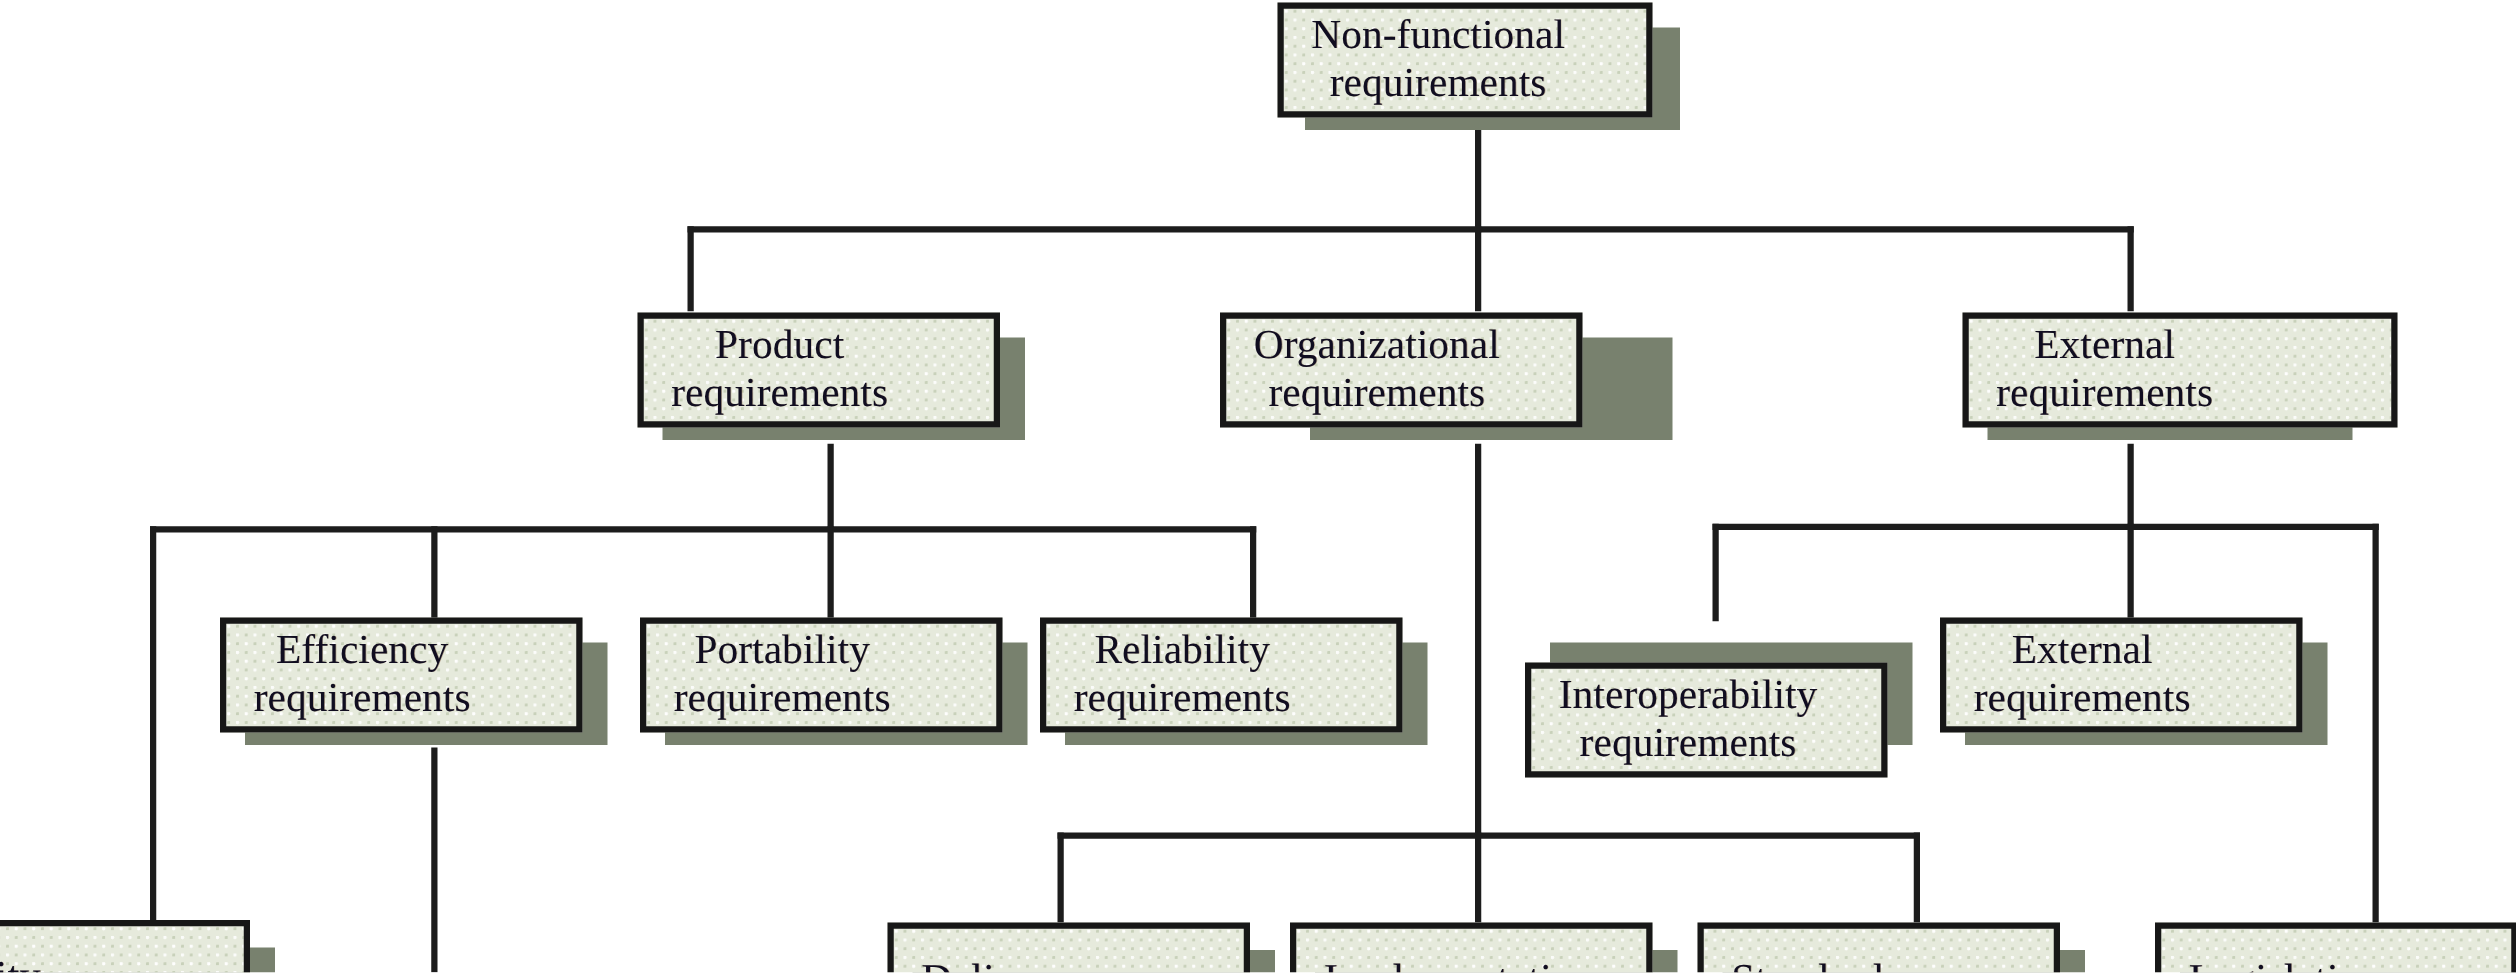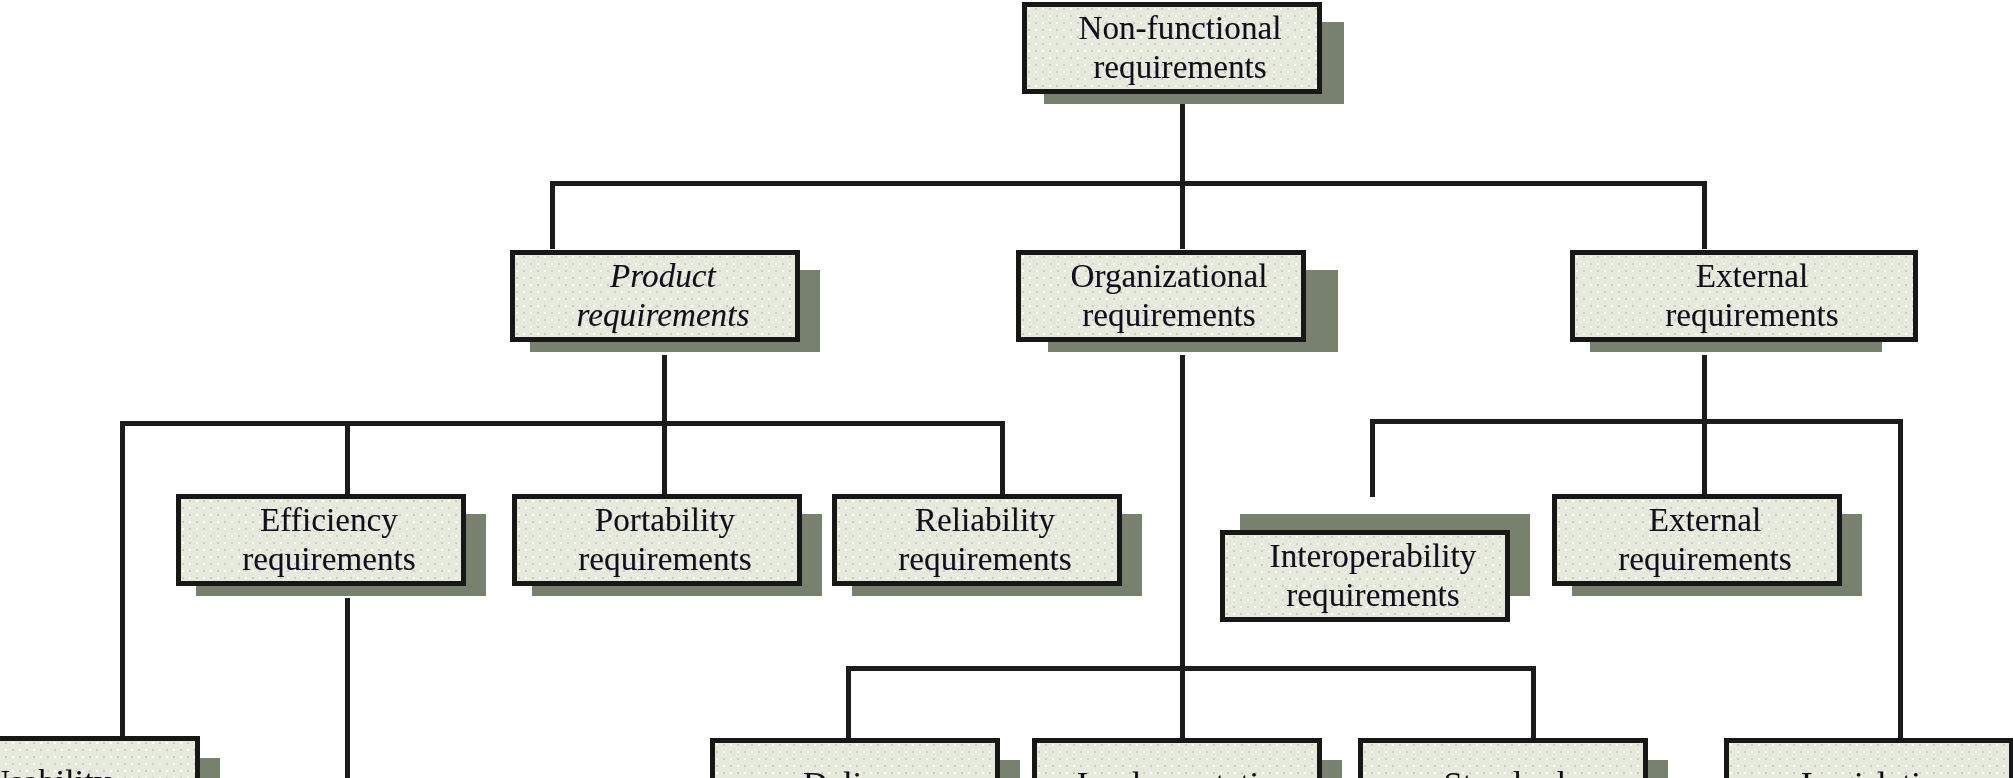--- a/index.html
+++ b/index.html
@@ -34,21 +34,21 @@
     border: 5px solid #171717;
     background-color: #e6eadc;
     background-image:
       radial-gradient(circle at 2px 2px, rgba(255,255,255,0.95) 1.3px, rgba(0,0,0,0) 1.6px),
       radial-gradient(circle at 9px 9px, rgba(255,255,255,0.85) 1.3px, rgba(0,0,0,0) 1.6px),
       radial-gradient(circle at 9px 2px, rgba(176,188,158,0.55) 1.1px, rgba(0,0,0,0) 1.4px),
       radial-gradient(circle at 2px 9px, rgba(176,188,158,0.55) 1.1px, rgba(0,0,0,0) 1.4px);
     background-size: 14px 14px, 14px 14px, 14px 14px, 14px 14px;
     display: flex;
     align-items: center;
-    justify-content: center;
+    justify-content: flex-start;
     z-index: 3;
     padding-left: 16px;
   }
   .shadow {
     position: absolute;
     background: #78816e;
     z-index: 1;
   }
   .node-label {
     display: block;
@@ -110,26 +110,26 @@
   <div class="shadow" style="left:730px; top:760px; width:290px; height:70px;"></div>
   <div class="shadow" style="left:1052px; top:760px; width:290px; height:70px;"></div>
   <div class="shadow" style="left:1378px; top:760px; width:290px; height:70px;"></div>
   <div class="shadow" style="left:1744px; top:760px; width:290px; height:70px;"></div>
 
   <div class="node" style="left:1022px; top:2px; width:300px; height:92px;">
     <span class="node-label">Non-functional
 requirements</span>
   </div>
 
-  <div class="node" style="left:510px; top:250px; width:290px; height:92px;font-style:italic;">
+  <div class="node" style="left:510px; top:250px; width:290px; height:92px;">
     <span class="node-label">Product
 requirements</span>
   </div>
 
-  <div class="node" style="left:1016px; top:250px; width:290px; height:92px;">
+  <div class="node" style="left:976px; top:250px; width:290px; height:92px;">
     <span class="node-label">Organizational
 requirements</span>
   </div>
 
   <div class="node" style="left:1570px; top:250px; width:348px; height:92px;">
     <span class="node-label">External
 requirements</span>
   </div>
 
   <div class="node" style="left:176px; top:494px; width:290px; height:92px;">

